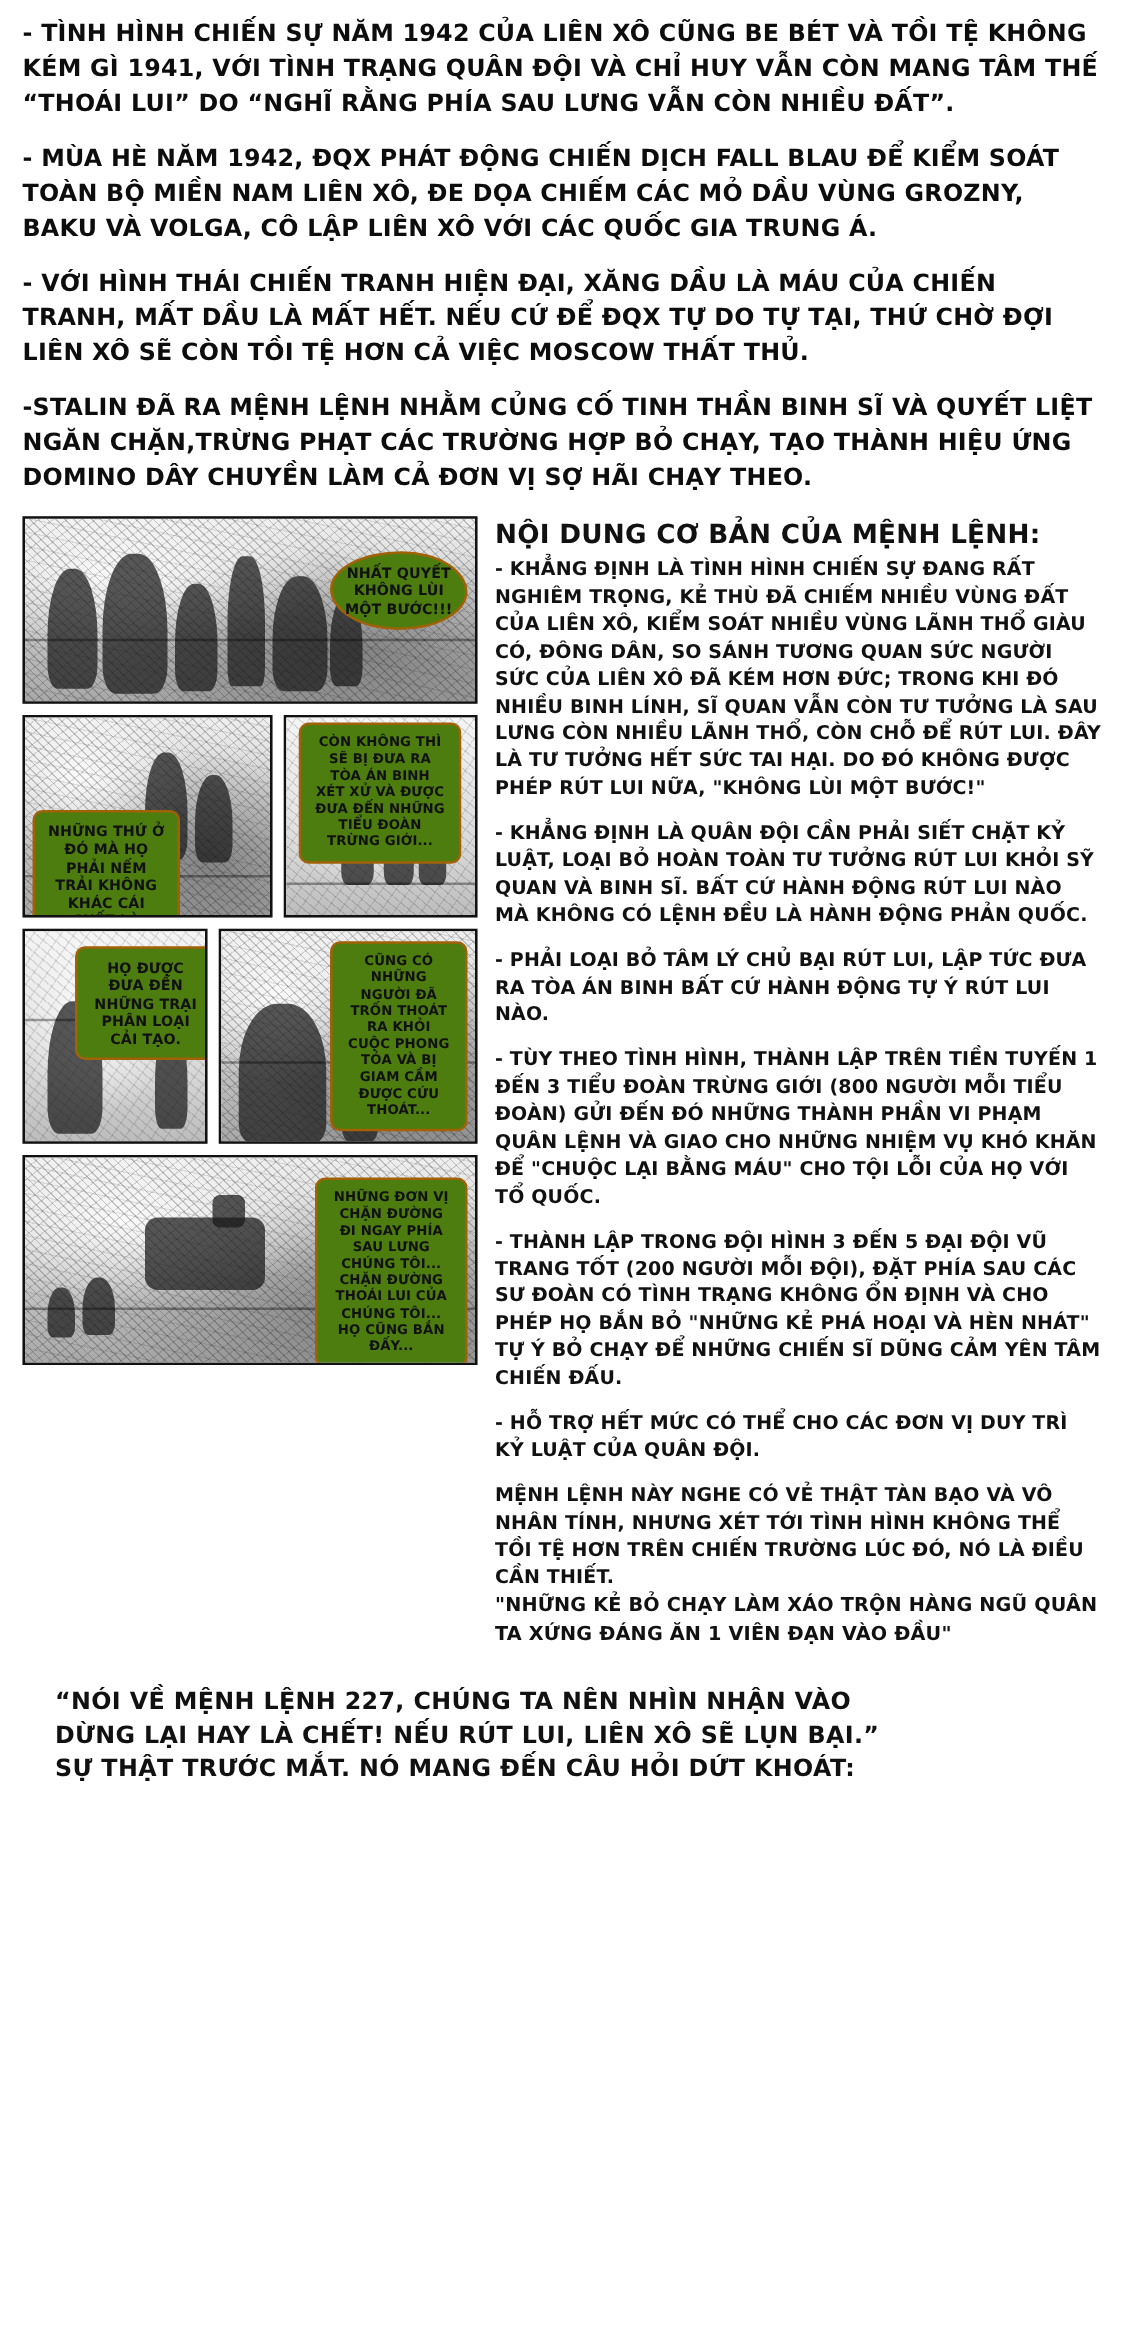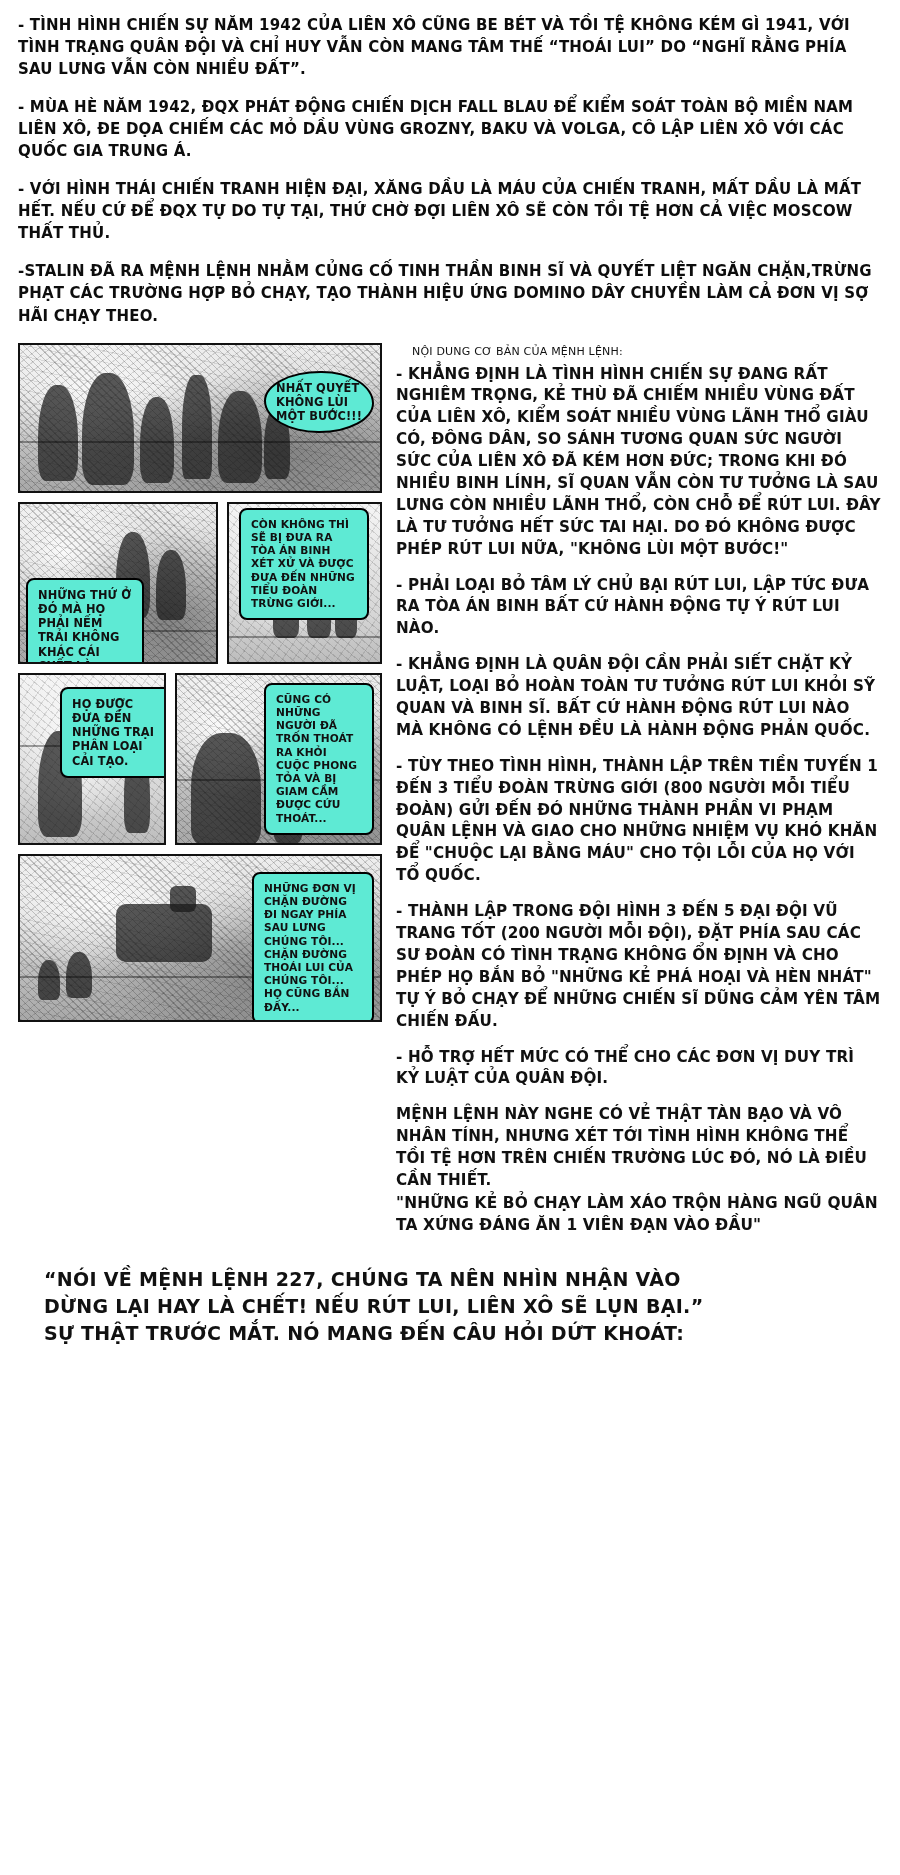--- a/index.html
+++ b/index.html
@@ -16,21 +16,21 @@
   .page {
     width: 900px;
     min-height: 1875px;
     position: relative;
     box-sizing: border-box;
     padding: 14px 18px 10px 18px;
   }
   
   .intro {
     font-family: "DejaVu Sans", sans-serif;
-    font-size: 15px;
+    font-size: 19px;
     line-height: 1.47;
     font-weight: 700;
     letter-spacing: 0.2px;
     text-transform: uppercase;
     color: #0d0d0d;
   }
   .intro p {
     margin: 0 0 16px 0;
   }
   
@@ -41,25 +41,25 @@
   }
   .col-left {
     width: 364px;
     flex: 0 0 364px;
   }
   .col-right {
     flex: 1 1 auto;
     padding-top: 2px;
   }
   .rt-head {
-    font-size: 11px;
-    font-weight: 400;
+    font-size: 21px;
+    font-weight: 700;
     text-transform: uppercase;
     letter-spacing: 0.2px;
-    margin: 0 0 6px 16px;
+    margin: 0 0 6px 0;
   }
   .rt p {
     font-size: 15.2px;
     line-height: 1.44;
     font-weight: 700;
     text-transform: uppercase;
     letter-spacing: 0.15px;
     margin: 0 0 14px 0;
   }
   .rt p.tight { margin-bottom: 0; }
@@ -123,29 +123,29 @@
   }
   .horizon {
     position: absolute;
     left: 0; right: 0;
     height: 2px;
     background: rgba(0,0,0,0.35);
   }
   
   .balloon {
     position: absolute;
-    background: #5eead4;
-    border: 2px solid #000000;
+    background: #4d7c0f;
+    border: 2px solid #a16207;
     border-radius: 52% 48% 50% 50% / 48% 52% 48% 52%;
     padding: 8px 10px;
     font-size: 11.4px;
     font-weight: 700;
     line-height: 1.25;
     text-transform: uppercase;
-    text-align: left;
+    text-align: center;
     letter-spacing: 0.1px;
     color: #111;
     box-sizing: border-box;
   }
   .balloon.rect {
     border-radius: 8px;
   }
   
   .bottom-quote {
     margin-top: 16px;
@@ -245,22 +245,22 @@
           <div class="horizon" style="top:120px;"></div>
         </div>
         <div class="balloon rect" style="right:6px;top:16px;width:122px;font-size:10.6px;">Những đơn vị chặn đường đi ngay phía sau lưng chúng tôi... chặn đường thoái lui của chúng tôi... họ cũng bắn đấy...</div>
       </div>
 
     </div>
 
     <div class="col-right rt">
       <h2 class="rt-head">Nội dung cơ bản của mệnh lệnh:</h2>
       <p>- Khẳng định là tình hình chiến sự đang rất nghiêm trọng, kẻ thù đã chiếm nhiều vùng đất của Liên Xô, kiểm soát nhiều vùng lãnh thổ giàu có, đông dân, so sánh tương quan sức người sức của Liên Xô đã kém hơn Đức; trong khi đó nhiều binh lính, sĩ quan vẫn còn tư tưởng là sau lưng còn nhiều lãnh thổ, còn chỗ để rút lui. Đây là tư tưởng hết sức tai hại. Do đó không được phép rút lui nữa, "Không lùi một bước!"</p>
+      <p>- Khẳng định là quân đội cần phải siết chặt kỷ luật, loại bỏ hoàn toàn tư tưởng rút lui khỏi sỹ quan và binh sĩ. Bất cứ hành động rút lui nào mà không có lệnh đều là hành động phản quốc.</p>
       <p>- Phải loại bỏ tâm lý chủ bại rút lui, lập tức đưa ra tòa án binh bất cứ hành động tự ý rút lui nào.</p>
-      <p>- Khẳng định là quân đội cần phải siết chặt kỷ luật, loại bỏ hoàn toàn tư tưởng rút lui khỏi sỹ quan và binh sĩ. Bất cứ hành động rút lui nào mà không có lệnh đều là hành động phản quốc.</p>
       <p>- Tùy theo tình hình, thành lập trên tiền tuyến 1 đến 3 tiểu đoàn trừng giới (800 người mỗi tiểu đoàn) gửi đến đó những thành phần vi phạm quân lệnh và giao cho những nhiệm vụ khó khăn để "chuộc lại bằng máu" cho tội lỗi của họ với tổ quốc.</p>
       <p>- Thành lập trong đội hình 3 đến 5 đại đội vũ trang tốt (200 người mỗi đội), đặt phía sau các sư đoàn có tình trạng không ổn định và cho phép họ bắn bỏ "những kẻ phá hoại và hèn nhát" tự ý bỏ chạy để những chiến sĩ dũng cảm yên tâm chiến đấu.</p>
       <p>- Hỗ trợ hết mức có thể cho các đơn vị duy trì kỷ luật của quân đội.</p>
       <p class="tight">Mệnh lệnh này nghe có vẻ thật tàn bạo và vô nhân tính, nhưng xét tới tình hình không thể tồi tệ hơn trên chiến trường lúc đó, nó là điều cần thiết.</p>
       <p class="quote-line">"Những kẻ bỏ chạy làm xáo trộn hàng ngũ quân ta xứng đáng ăn 1 viên đạn vào đầu"</p>
     </div>
 
   </div>
 
   <div class="bottom-quote">

